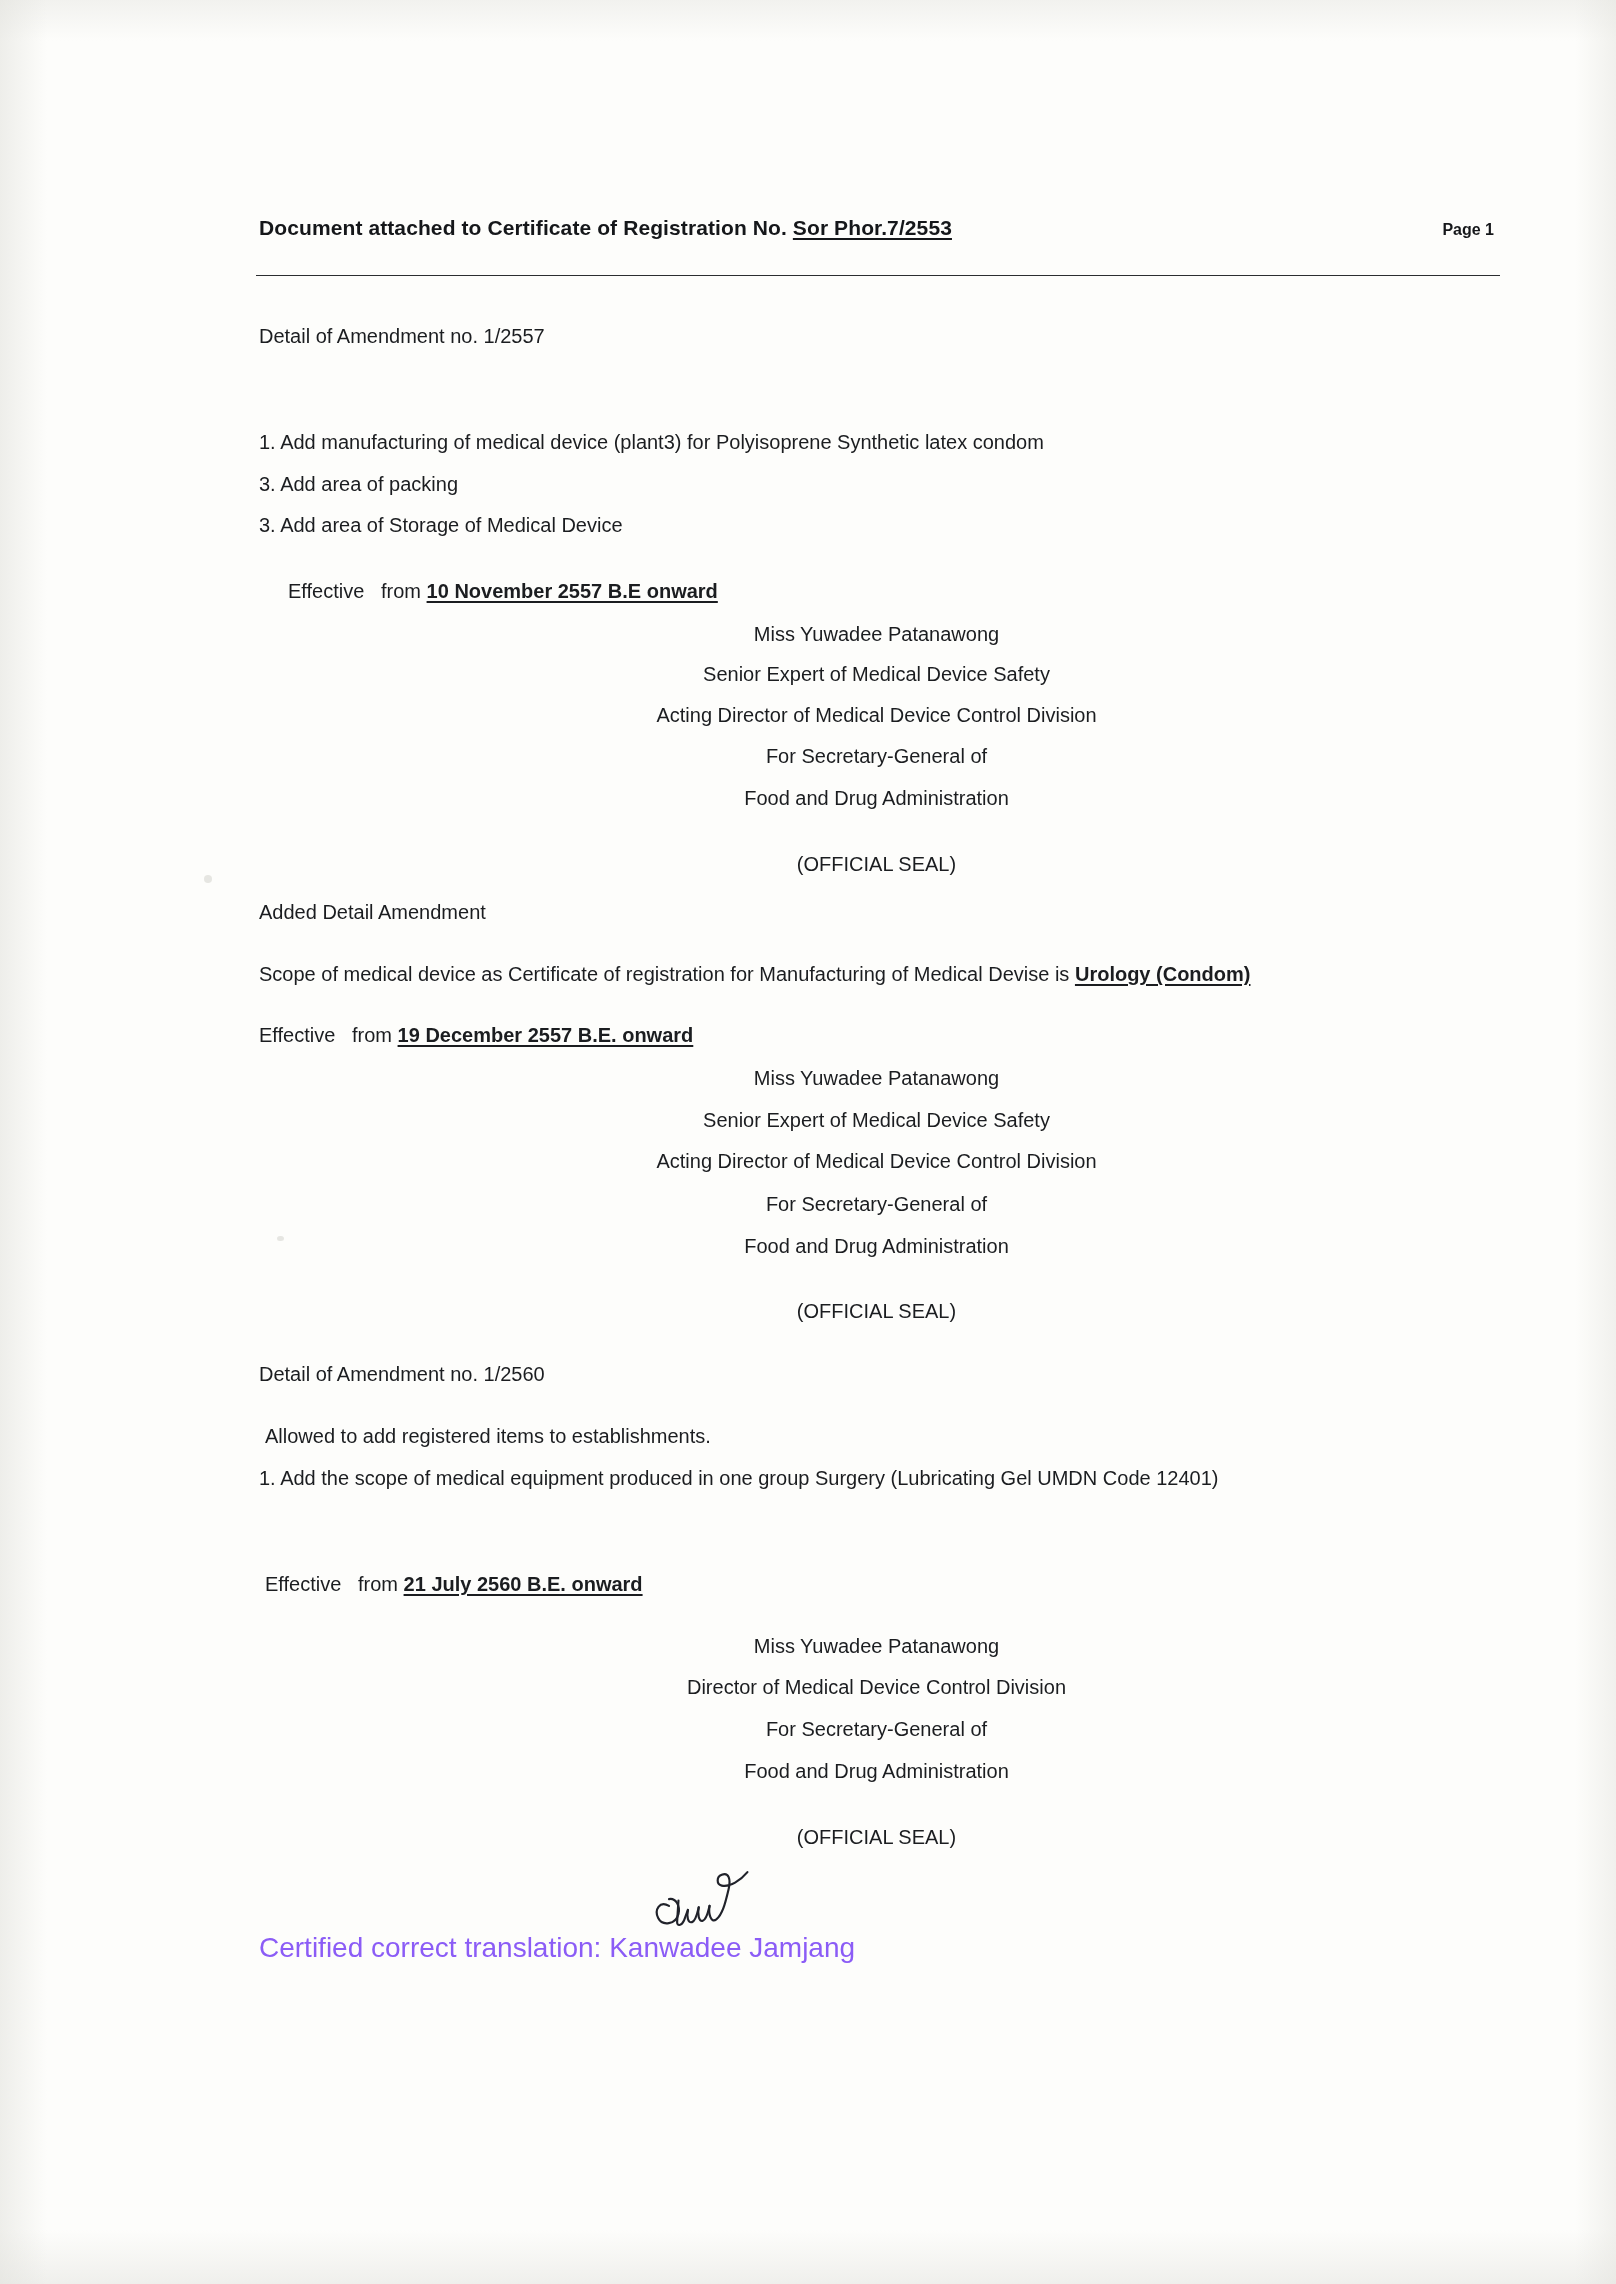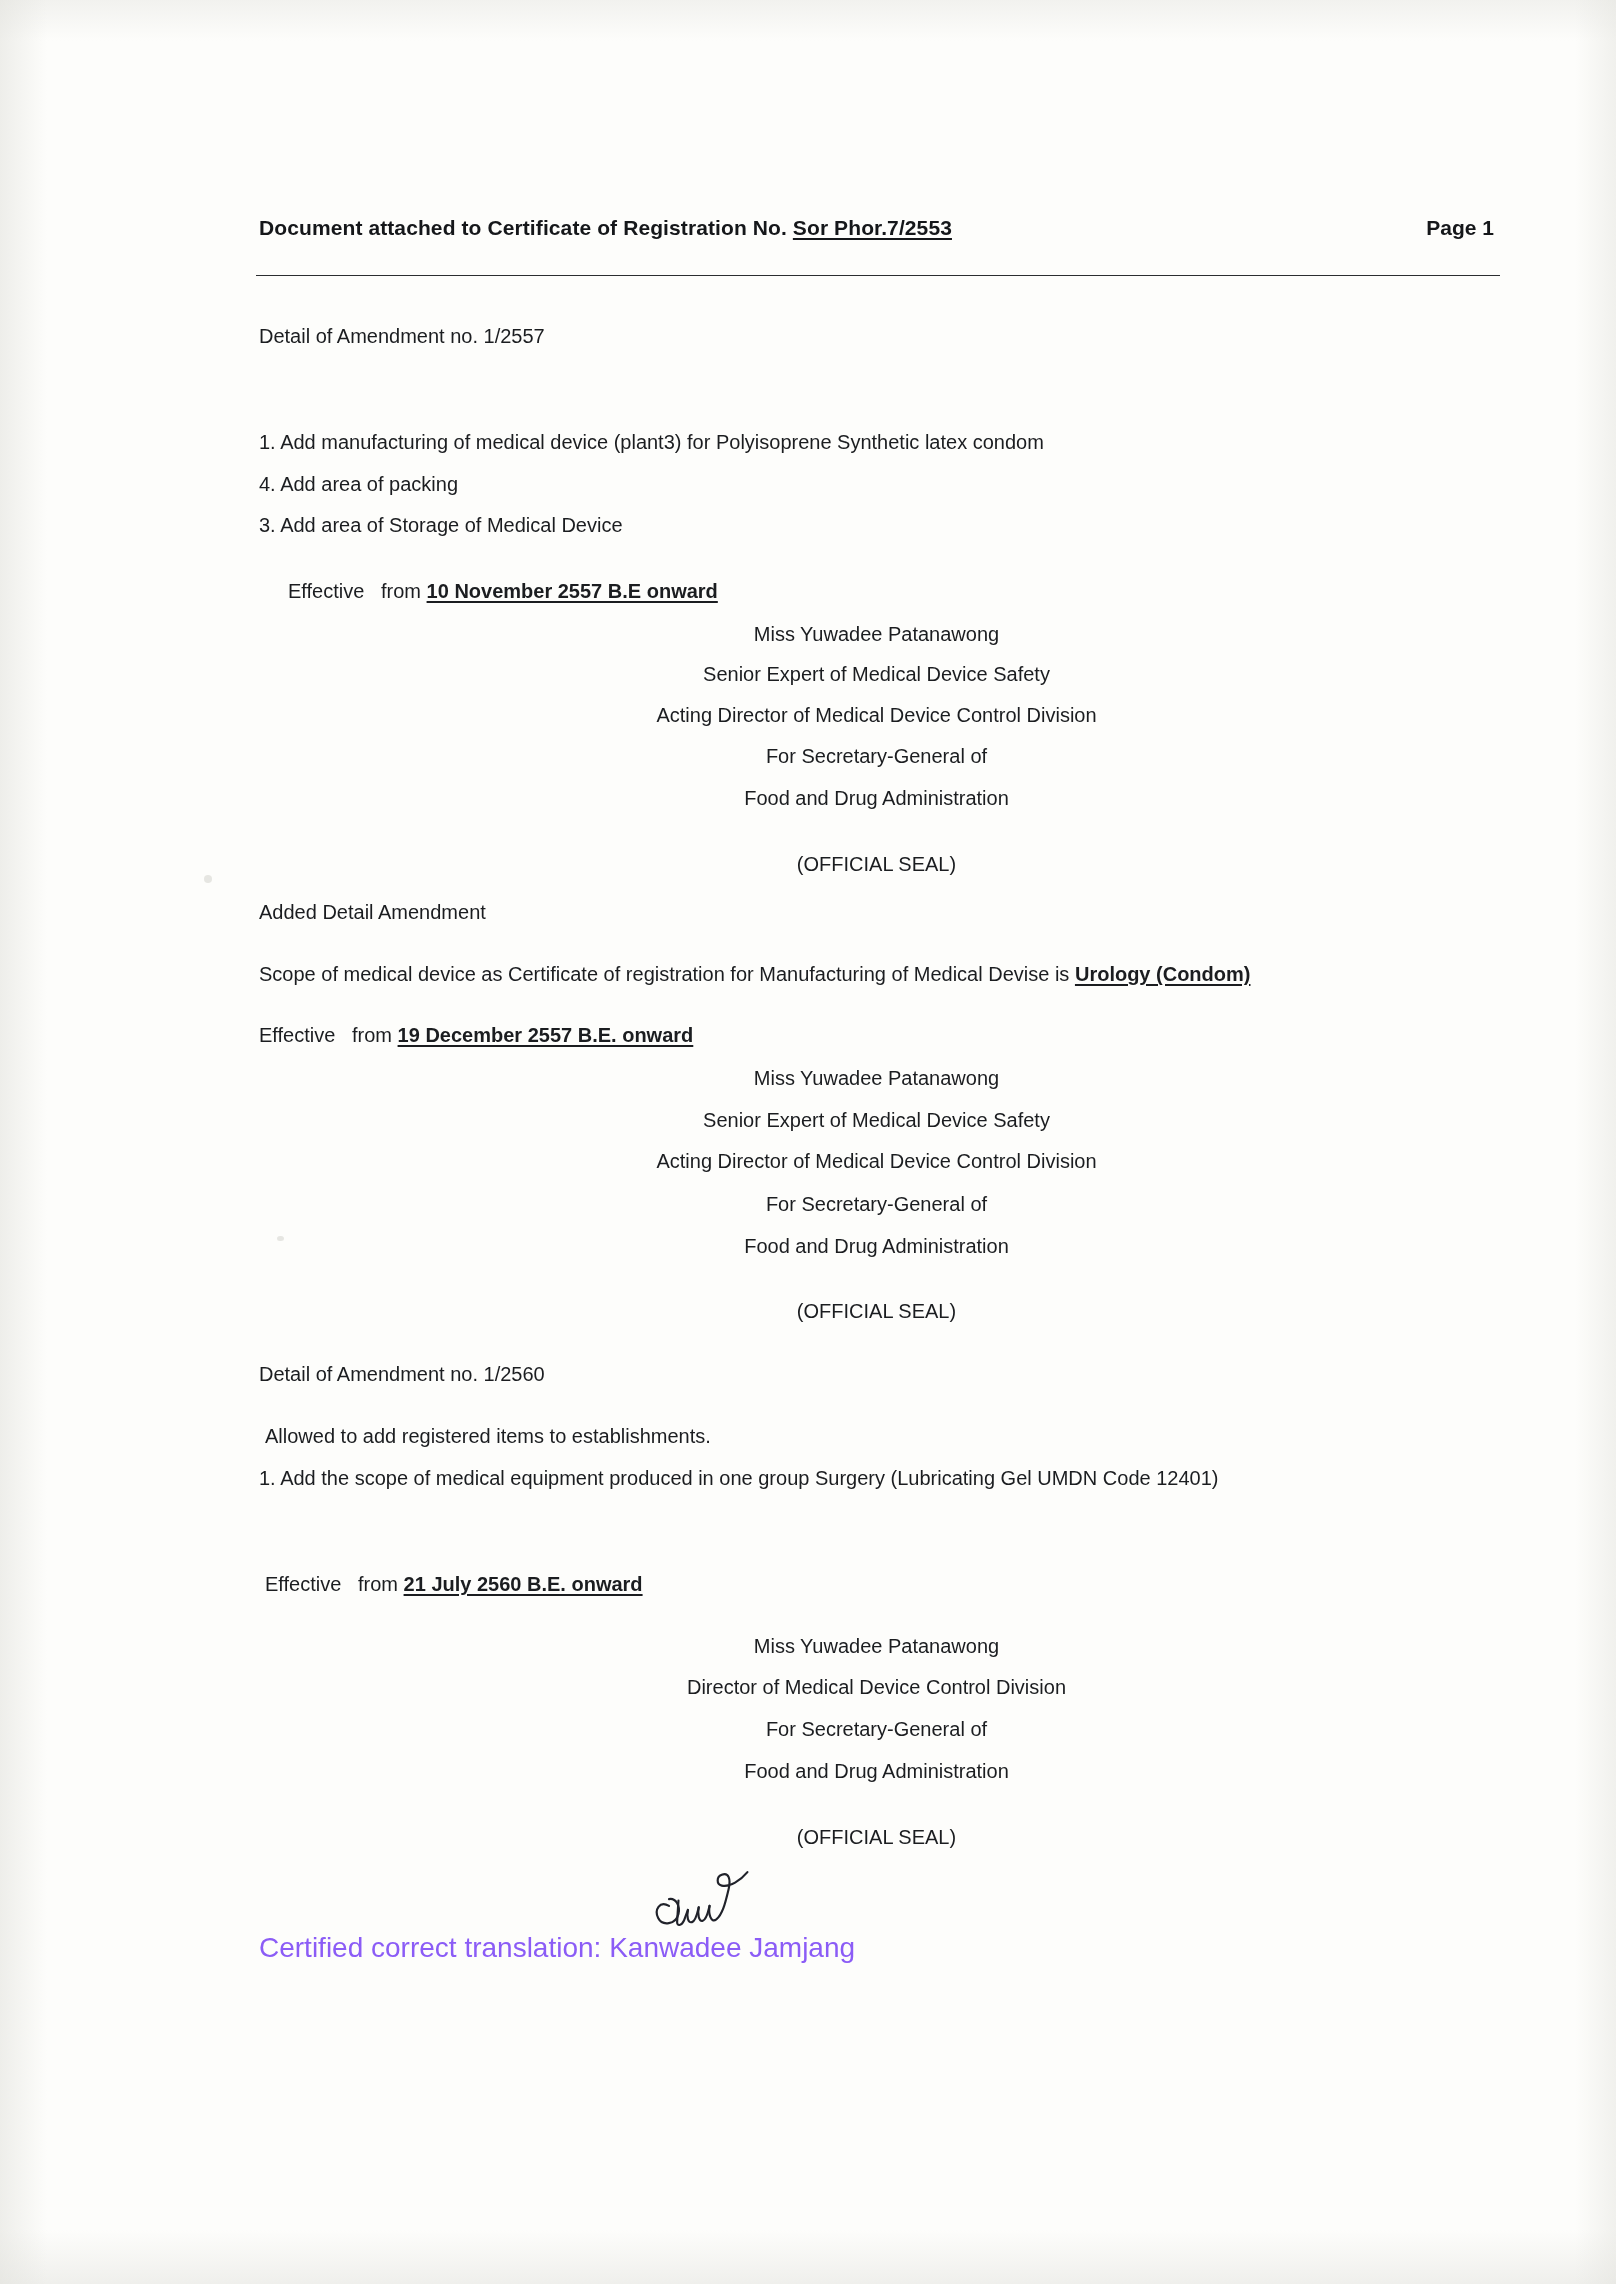--- a/index.html
+++ b/index.html
@@ -49,21 +49,21 @@
     font-size: 21px;
     font-weight: bold;
     color: #15171a;
     letter-spacing: 0.1px;
   }
   .doc-header .title .underlined {
     text-decoration: underline;
     text-underline-offset: 2.7px;
   }
   .doc-header .page-no {
-    font-size: 21px;
+    font-size: 16px;
     font-weight: bold;
     color: #15171a;
   }
   .rule {
     position: absolute;
     left: 256px;
     top: 259px;
     width: 1244px;
     height: 1.4px;
     background: #2b2d30;
@@ -128,21 +128,21 @@
 
     <div class="doc-header">
       <div class="title"><span>Document attached to Certificate of Registration No. </span><span class="underlined">Sor Phor.7/2553</span></div>
       <div class="page-no">Page 1</div>
     </div>
     <div class="rule"></div>
 
     <div class="block left-text" style="top:305px;">Detail of Amendment no. 1/2557</div>
 
     <div class="block left-text" style="top:411px;">1. Add manufacturing of medical device (plant3) for Polyisoprene Synthetic latex condom</div>
-    <div class="block left-text" style="top:453px;">4. Add area of packing</div>
+    <div class="block left-text" style="top:453px;">3. Add area of packing</div>
     <div class="block left-text" style="top:494px;">3. Add area of   Storage of Medical Device</div>
 
     <div class="block" style="left:265px; top:560px;margin-left:23px;"><span class="line">Effective   from </span><span class="bold-underline">10 November 2557 B.E onward</span></div>
 
     <div class="block centered" style="top:603px;">Miss Yuwadee Patanawong</div>
     <div class="block centered" style="top:643px;">Senior Expert of Medical Device Safety</div>
     <div class="block centered" style="top:684px;">Acting Director of Medical Device Control Division</div>
     <div class="block centered" style="top:725px;">For Secretary-General of</div>
     <div class="block centered" style="top:767px;">Food and Drug Administration</div>
 

